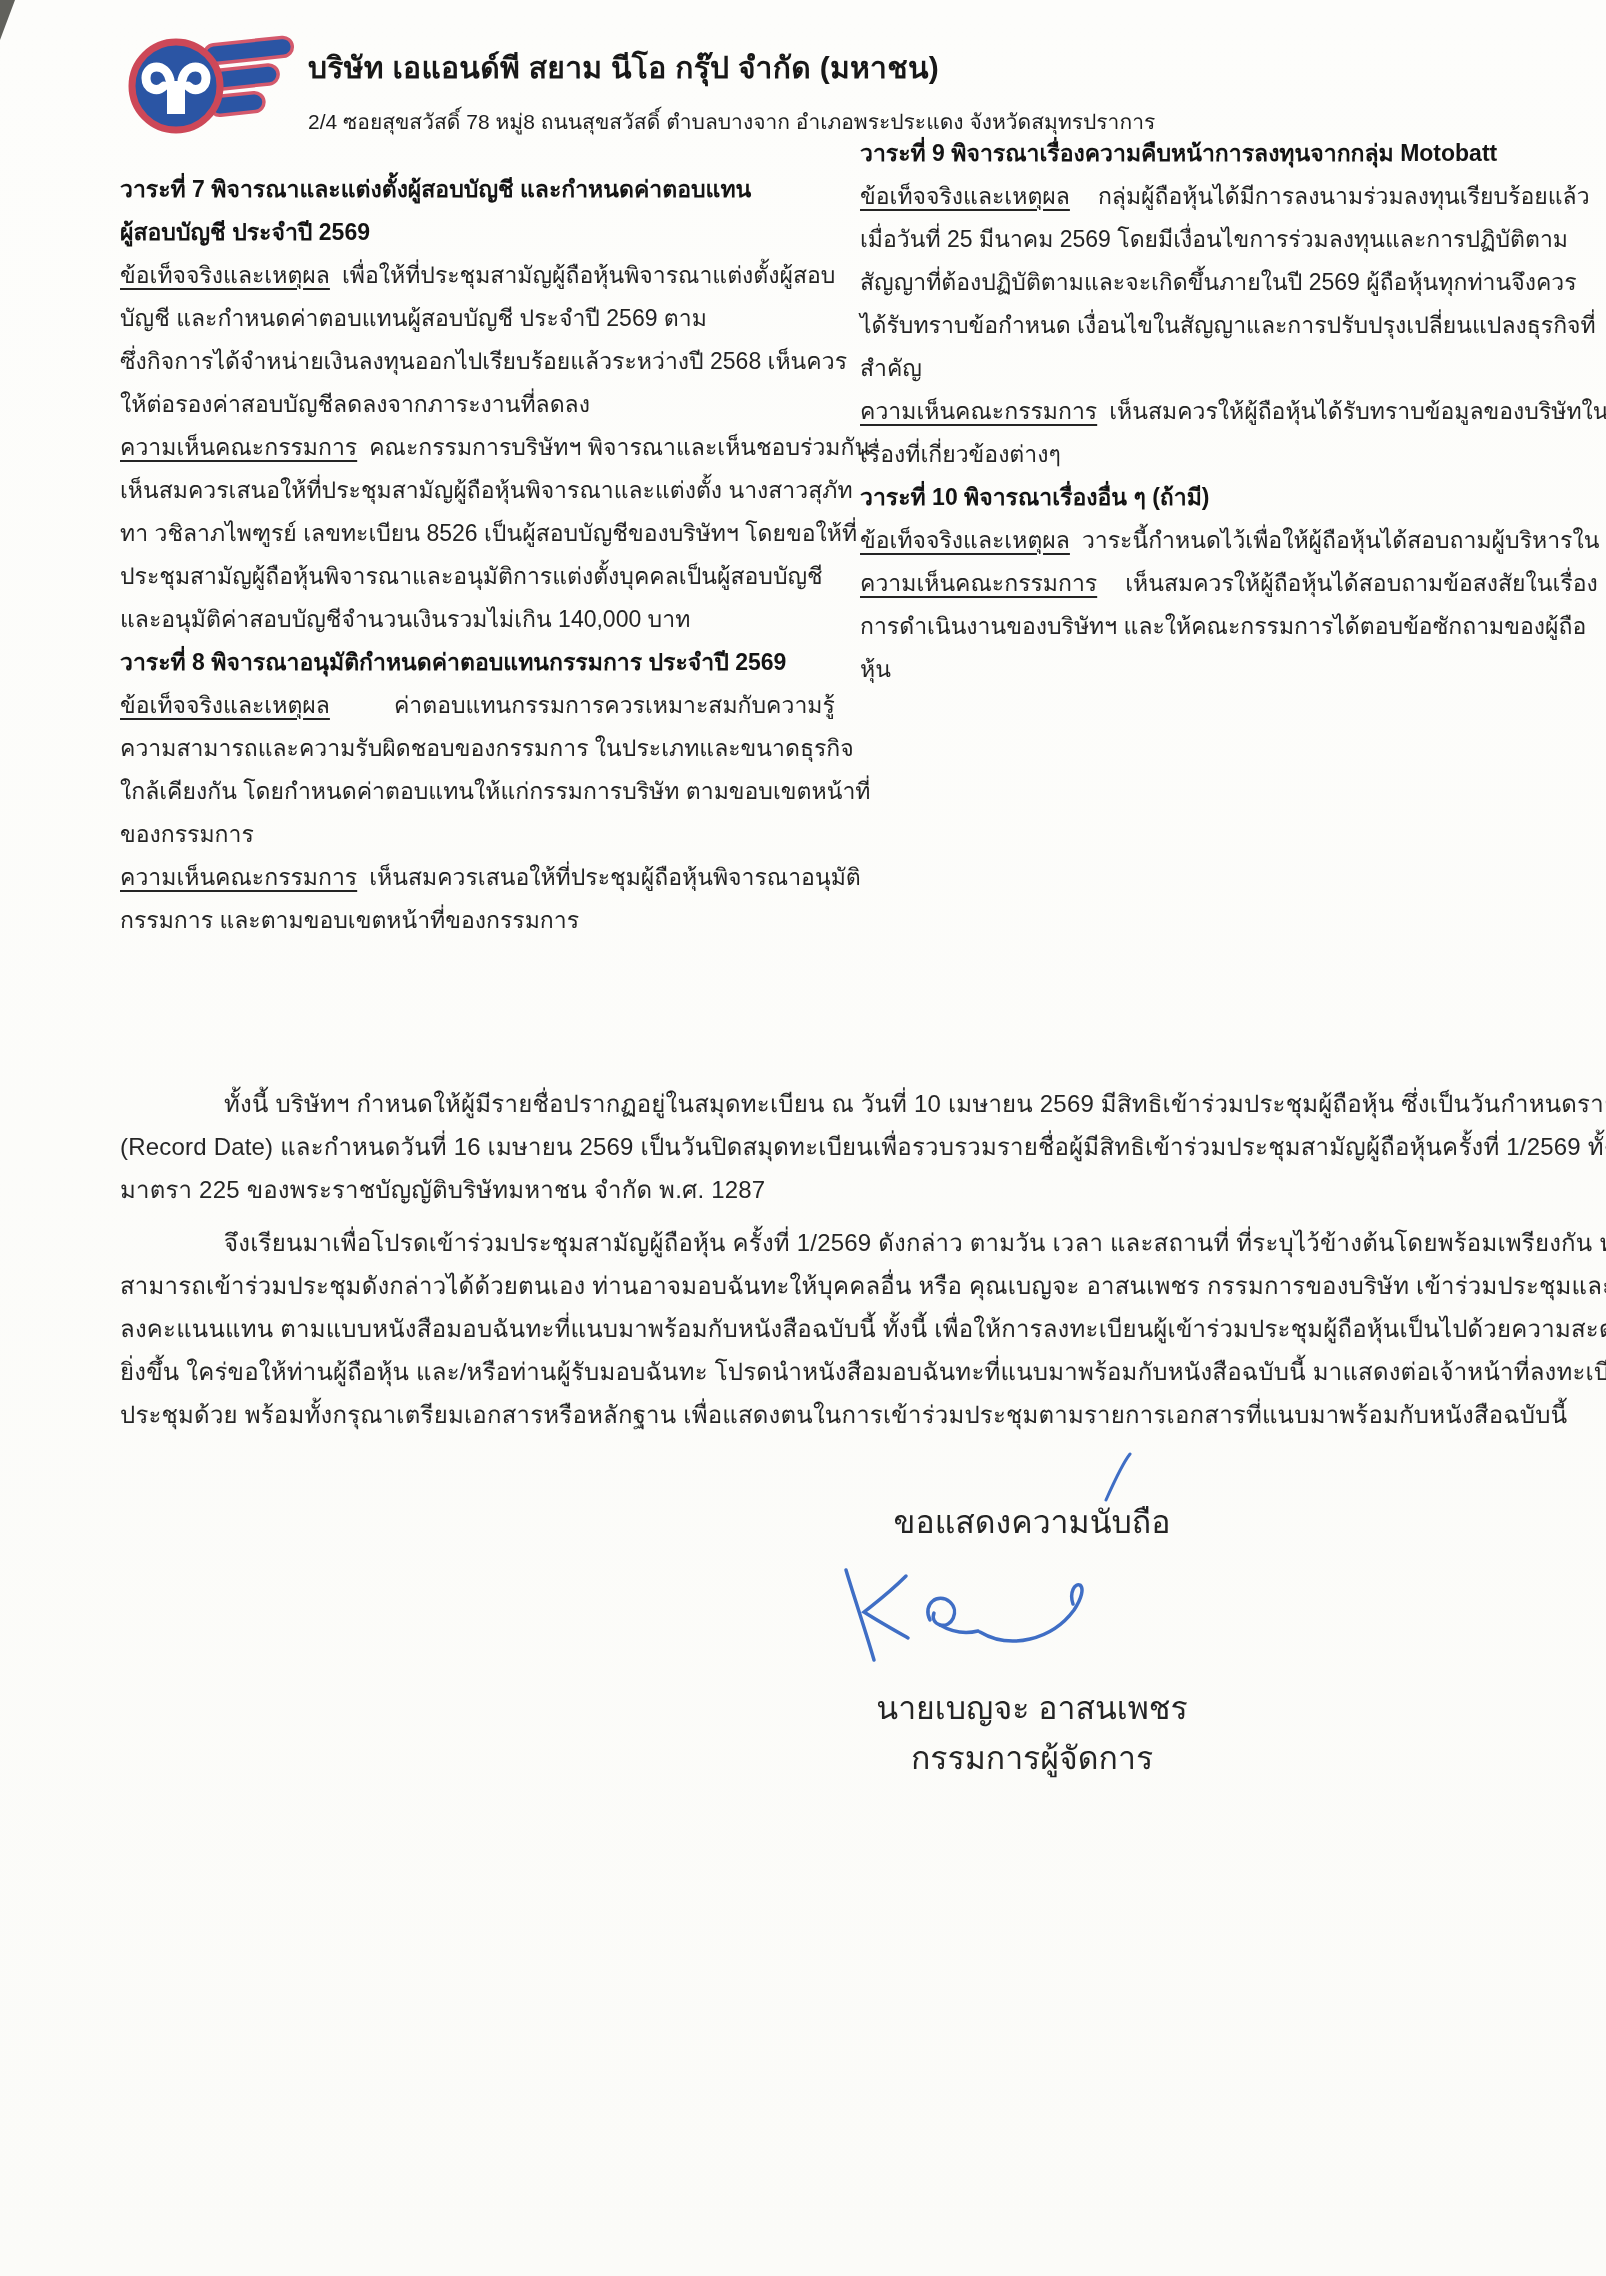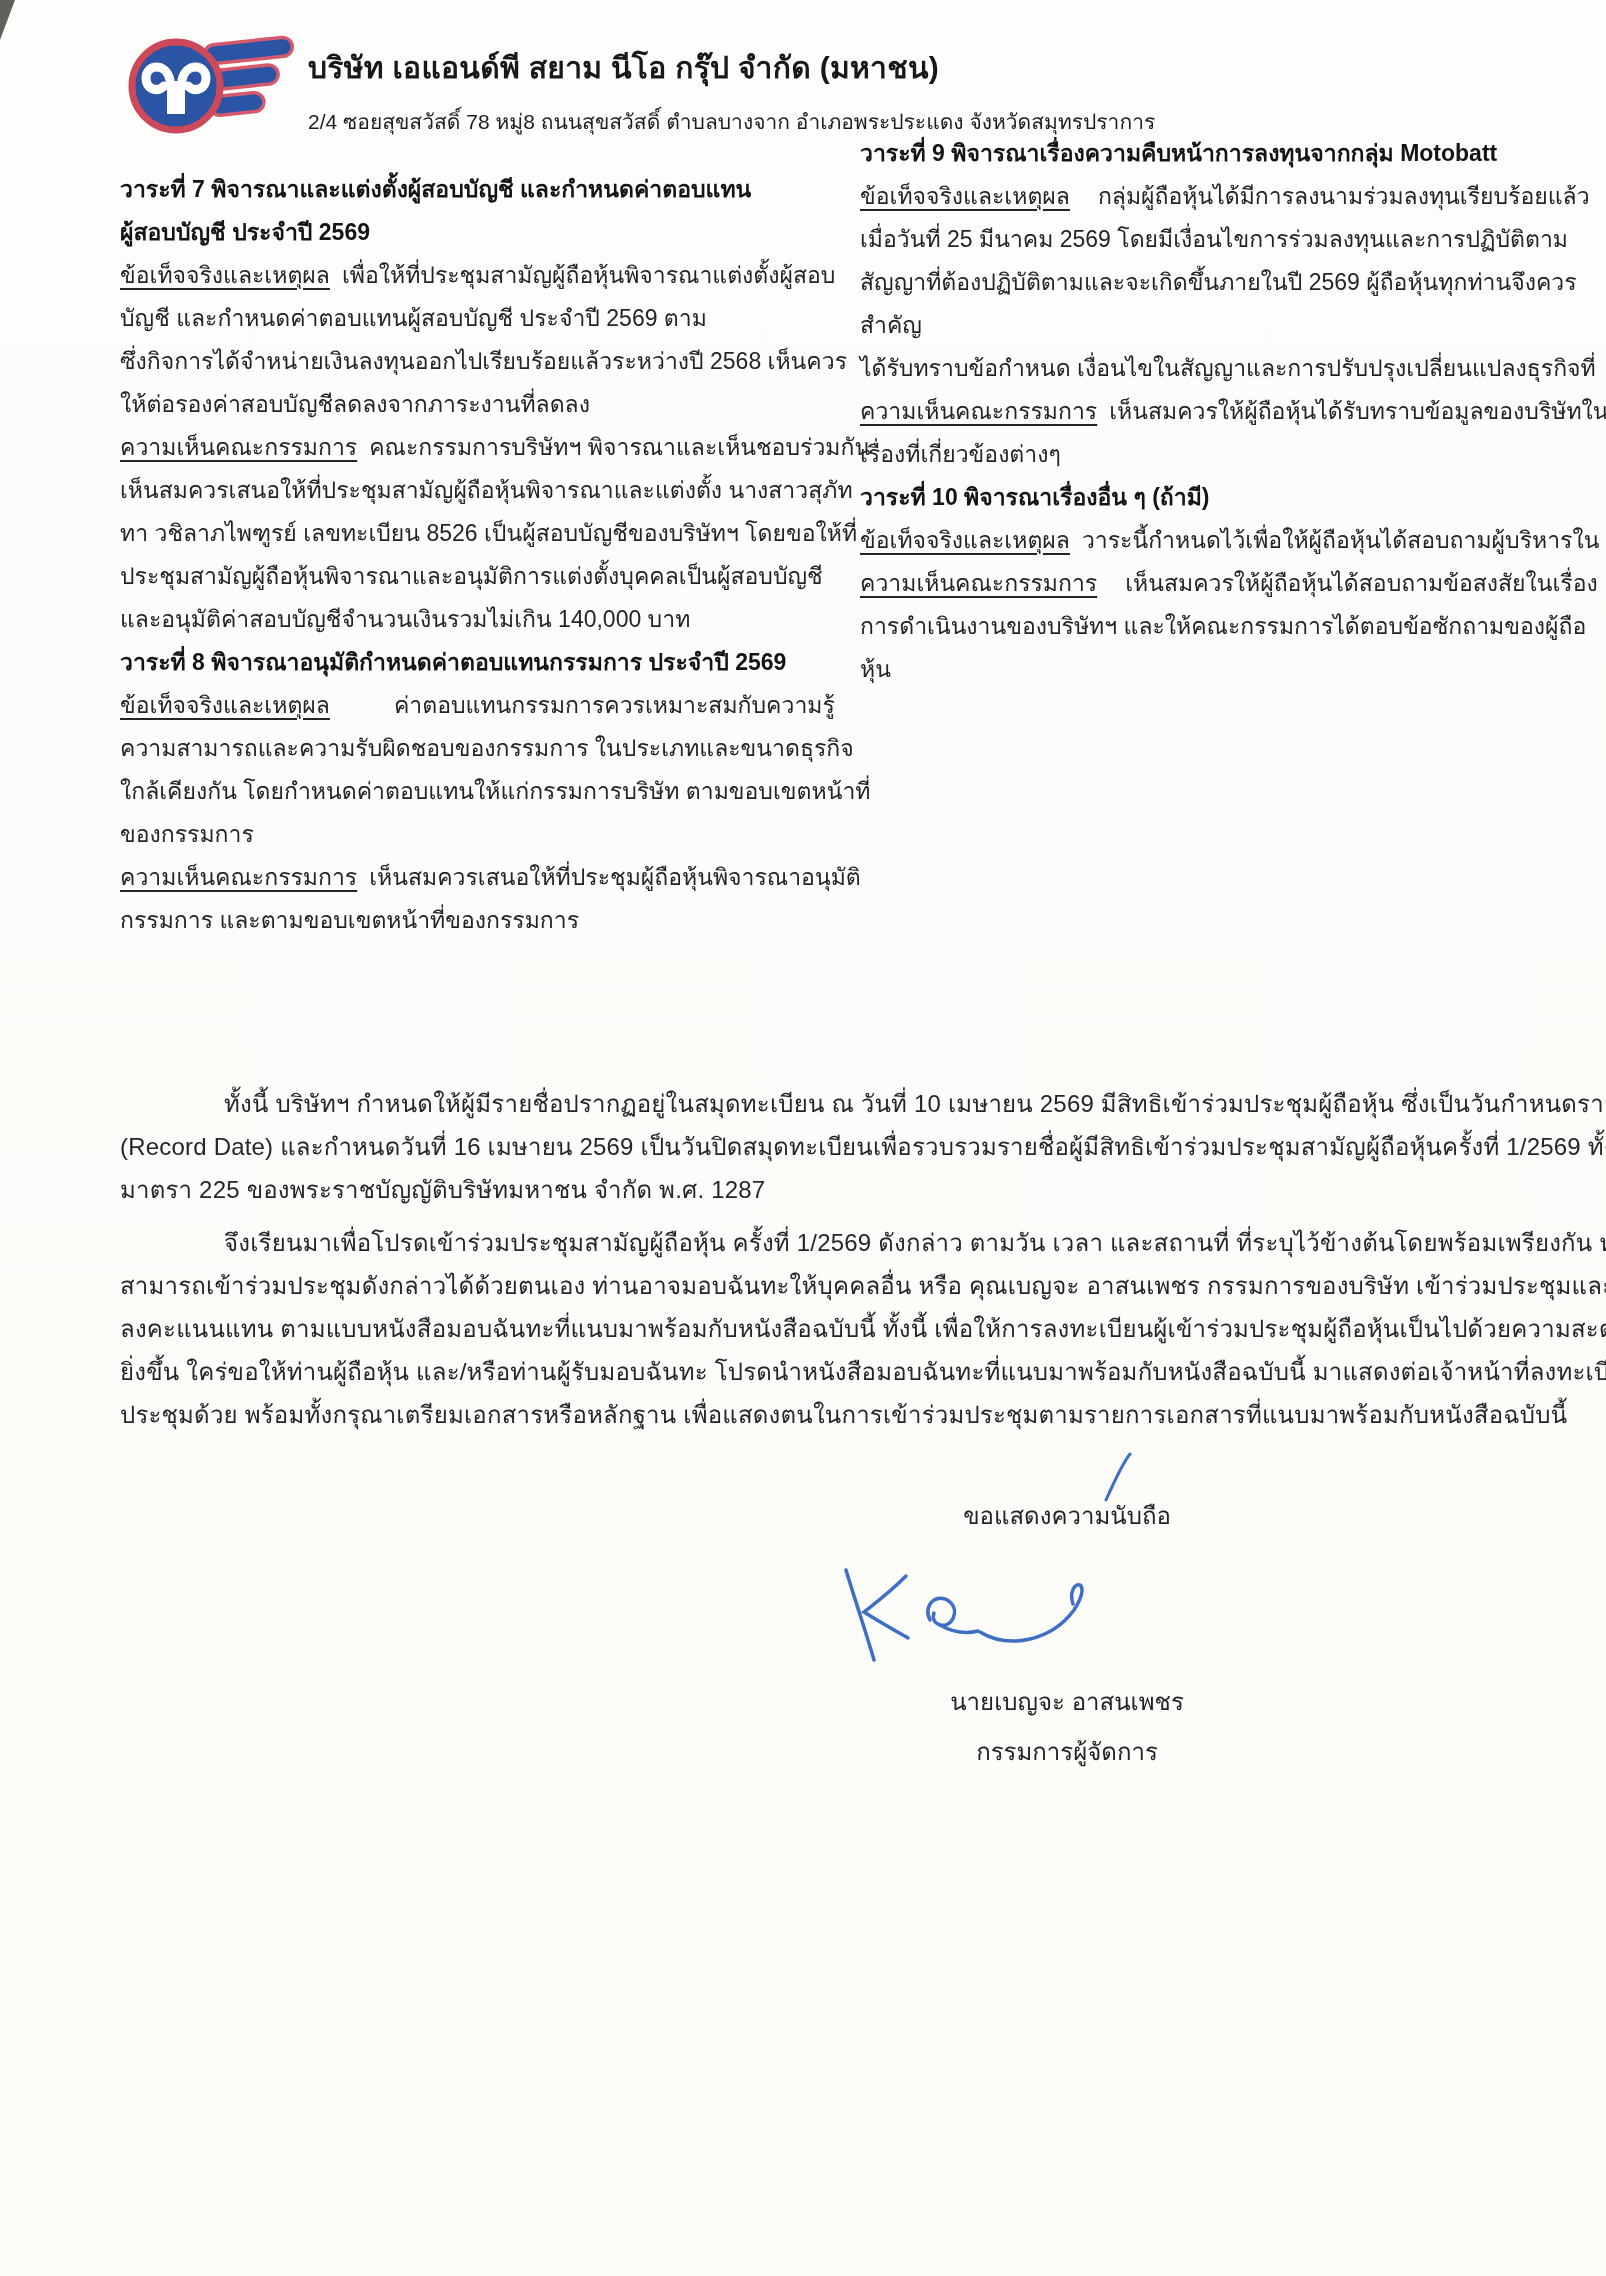--- a/index.html
+++ b/index.html
@@ -25,21 +25,21 @@
   .heading{font-weight:700;color:#141414;}
   .ulabel{text-decoration:underline;text-decoration-thickness:1.5px;text-underline-offset:5px;}
   .gs{margin-right:12px;}
   .gm{margin-right:28px;}
   .gl{margin-right:64px;}
   
   .closing{position:absolute;left:120px;top:1082px;width:1378px;font-size:24px;line-height:43px;letter-spacing:.2px;}
   .closing .para2{margin-top:10px;}
   .line.indent{text-indent:104px;}
   
-  .sig-salutation,.sig-name,.sig-title{position:absolute;left:867px;width:400px;text-align:center;font-size:24px;color:#242424;white-space:nowrap;}
+  .sig-salutation,.sig-name,.sig-title{position:absolute;left:832px;width:400px;text-align:center;font-size:32px;color:#242424;white-space:nowrap;}
   .sig-salutation{top:1496px;}
   .sig-name{top:1682px;}
   .sig-title{top:1732px;}
   .sig-svg{position:absolute;left:830px;top:1562px;width:280px;height:105px;}
   .sig-tick{position:absolute;left:1098px;top:1452px;width:40px;height:52px;}
 </style>
 </head>
 <body>
 
 <div class="page">
@@ -111,22 +111,22 @@
   </section>
 
   <section class="col col-right">
     <div class="heading line">วาระที่ 9 พิจารณาเรื่องความคืบหน้าการลงทุนจากกลุ่ม Motobatt</div>
 
     <div class="para">
       <div class="line"><span class="ulabel gm">ข้อเท็จจริงและเหตุผล</span><span>กลุ่มผู้ถือหุ้นได้มีการลงนามร่วมลงทุนเรียบร้อยแล้ว</span></div>
       <div>
           <div class="line">เมื่อวันที่ 25 มีนาคม 2569 โดยมีเงื่อนไขการร่วมลงทุนและการปฏิบัติตาม</div>
           <div class="line">สัญญาที่ต้องปฏิบัติตามและจะเกิดขึ้นภายในปี 2569 ผู้ถือหุ้นทุกท่านจึงควร</div>
+          <div class="line">ได้รับทราบข้อกำหนด เงื่อนไขในสัญญาและการปรับปรุงเปลี่ยนแปลงธุรกิจที่</div>
           <div class="line">สำคัญ</div>
-          <div class="line">ได้รับทราบข้อกำหนด เงื่อนไขในสัญญาและการปรับปรุงเปลี่ยนแปลงธุรกิจที่</div>
         </div>
     </div>
 
     <div class="para">
       <div class="line"><span class="ulabel gs">ความเห็นคณะกรรมการ</span><span>เห็นสมควรให้ผู้ถือหุ้นได้รับทราบข้อมูลของบริษัทใน</span></div>
       <div>
           <div class="line">เรื่องที่เกี่ยวข้องต่างๆ</div>
         </div>
     </div>
 

